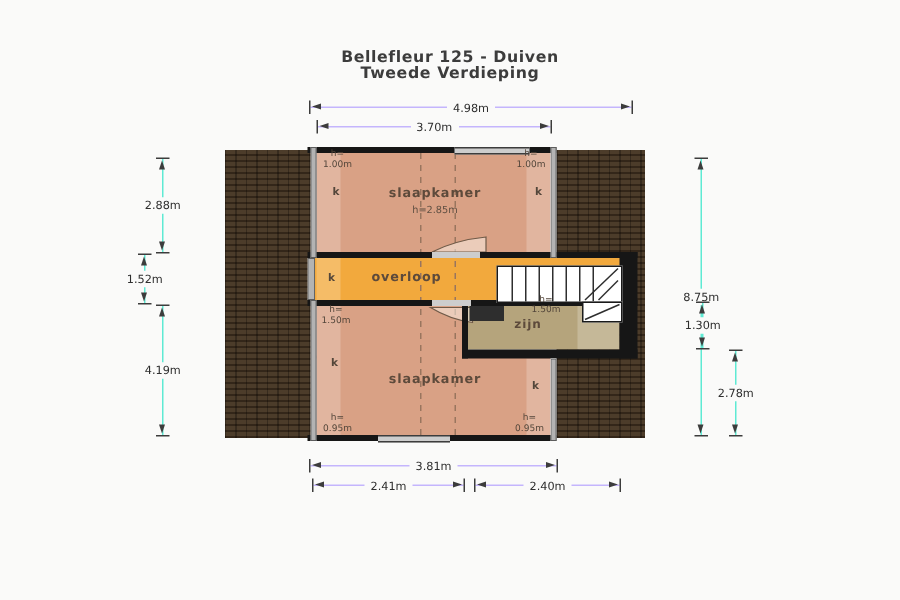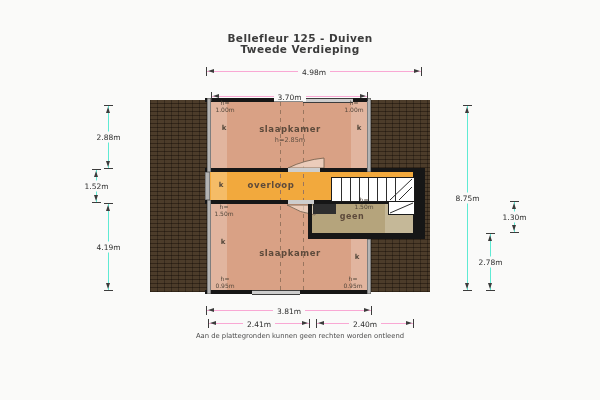--- a/index.html
+++ b/index.html
@@ -26,21 +26,21 @@
   
   .stairs{position:absolute;background:#fff;border:1px solid #1a1a1a;}
   .stairs i{position:absolute;top:0;bottom:0;width:1px;background:#2e2e2e;}
   .darkblock{position:absolute;background:#2e2e2e;}
   
   .rlabel{position:absolute;transform:translate(-50%,-50%);font-size:8.5px;font-weight:bold;color:#5d4a3b;letter-spacing:0.6px;white-space:nowrap;}
   .rsub{position:absolute;transform:translate(-50%,-50%);font-size:6.5px;color:#5f4f42;white-space:nowrap;}
   .hstack{position:absolute;text-align:center;font-size:6px;line-height:6.5px;color:#53463a;white-space:nowrap;}
   .kmark{position:absolute;transform:translate(-50%,-50%);font-size:7px;color:#53463a;font-weight:bold;}
   
-  .dimh{position:absolute;height:1px;background:#f9a8d4;}
+  .dimh{position:absolute;height:1px;background:#c4b5fd;}
   .dimh b,.dimv b{position:absolute;display:block;}
   .dimh .tl{left:-1px;top:-4px;width:1px;height:9px;background:#3c3c3c;}
   .dimh .tr{right:-1px;top:-4px;width:1px;height:9px;background:#3c3c3c;}
   .dimh .al{left:1px;top:-2.5px;width:0;height:0;border-right:6px solid #3c3c3c;border-top:2.5px solid transparent;border-bottom:2.5px solid transparent;}
   .dimh .ar{right:1px;top:-2.5px;width:0;height:0;border-left:6px solid #3c3c3c;border-top:2.5px solid transparent;border-bottom:2.5px solid transparent;}
   .dimh .lab{position:absolute;left:50%;top:0.5px;transform:translate(-50%,-50%);background:#fafaf9;padding:0 4px;font-size:7.5px;color:#2e2e2e;white-space:nowrap;}
   .dimv{position:absolute;width:1px;background:#5eead4;}
   .dimv .tu{top:-1px;left:-4px;width:9px;height:1px;background:#3c3c3c;}
   .dimv .td{bottom:-1px;left:-4px;width:9px;height:1px;background:#3c3c3c;}
   .dimv .au{top:1px;left:-2.5px;width:0;height:0;border-bottom:6px solid #3c3c3c;border-left:2.5px solid transparent;border-right:2.5px solid transparent;}
@@ -120,21 +120,21 @@
   <div class="stairs" style="left:388px;top:201px;width:25px;height:12px;">
     <svg width="25" height="12">
         <line x1="1" y1="11" x2="24" y2="1" stroke="#2e2e2e" stroke-width="1"></line>
       </svg>
   </div>
   <div class="darkblock" style="left:313px;top:204px;width:23px;height:10px;"></div>
 
   <div class="rlabel" style="left:290px;top:129px;">slaapkamer</div>
   <div class="rsub" style="left:290px;top:140px;">h=2.85m</div>
   <div class="rlabel" style="left:271px;top:185px;">overloop</div>
-  <div class="rlabel" style="left:352px;top:216px;font-size:8px;">geen</div>
+  <div class="rlabel" style="left:352px;top:216px;font-size:8px;">zijn</div>
   <div class="rlabel" style="left:290px;top:253px;">slaapkamer</div>
 
   <div class="hstack" style="left:211px;top:100px;width:28px;">
     <div>h=</div>
     <div>1.00m</div>
   </div>
   <div class="hstack" style="left:340px;top:100px;width:28px;">
     <div>h=</div>
     <div>1.00m</div>
   </div>
@@ -161,21 +161,21 @@
   <div class="kmark" style="left:223px;top:242px;">k</div>
   <div class="kmark" style="left:357px;top:257px;">k</div>
 
   <div class="dimh" style="left:207px;top:71px;width:214px;">
     <b class="tl"></b>
       <b class="tr"></b>
       <b class="al"></b>
       <b class="ar"></b>
     <span class="lab">4.98m</span>
   </div>
-  <div class="dimh" style="left:212px;top:84px;width:155px;margin-top:12px;">
+  <div class="dimh" style="left:212px;top:84px;width:155px;">
     <b class="tl"></b>
       <b class="tr"></b>
       <b class="al"></b>
       <b class="ar"></b>
     <span class="lab">3.70m</span>
   </div>
 
   <div class="dimv" style="left:108px;top:106px;height:62px;">
     <b class="tu"></b>
       <b class="td"></b>
@@ -198,21 +198,21 @@
     <span class="lab">4.19m</span>
   </div>
 
   <div class="dimv" style="left:467px;top:106px;height:184px;">
     <b class="tu"></b>
       <b class="td"></b>
       <b class="au"></b>
       <b class="ad"></b>
     <span class="lab">8.75m</span>
   </div>
-  <div class="dimv" style="left:514px;top:202px;height:30px;">
+  <div class="dimv" style="left:468px;top:202px;height:30px;">
     <b class="tu"></b>
       <b class="td"></b>
       <b class="au"></b>
       <b class="ad"></b>
     <span class="lab">1.30m</span>
   </div>
   <div class="dimv" style="left:490px;top:234px;height:56px;">
     <b class="tu"></b>
       <b class="td"></b>
       <b class="au"></b>
@@ -236,16 +236,15 @@
   </div>
   <div class="dimh" style="left:317px;top:323px;width:96px;">
     <b class="tl"></b>
       <b class="tr"></b>
       <b class="al"></b>
       <b class="ar"></b>
     <span class="lab">2.40m</span>
   </div>
 
   <div class="footer">
-    <div>Aan de plattegronden kunnen geen rechten worden ontleend</div>
   </div>
 
 </div>
 
 </body></html>

